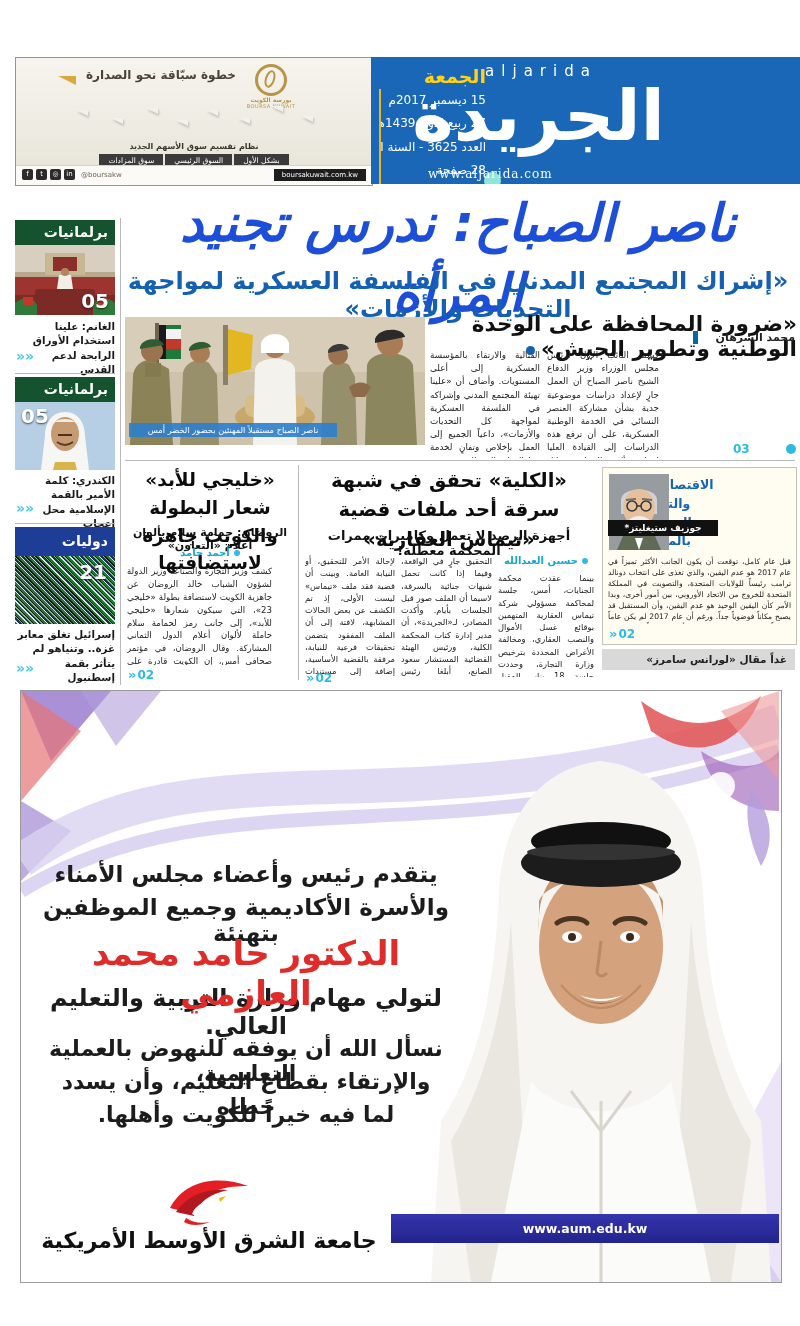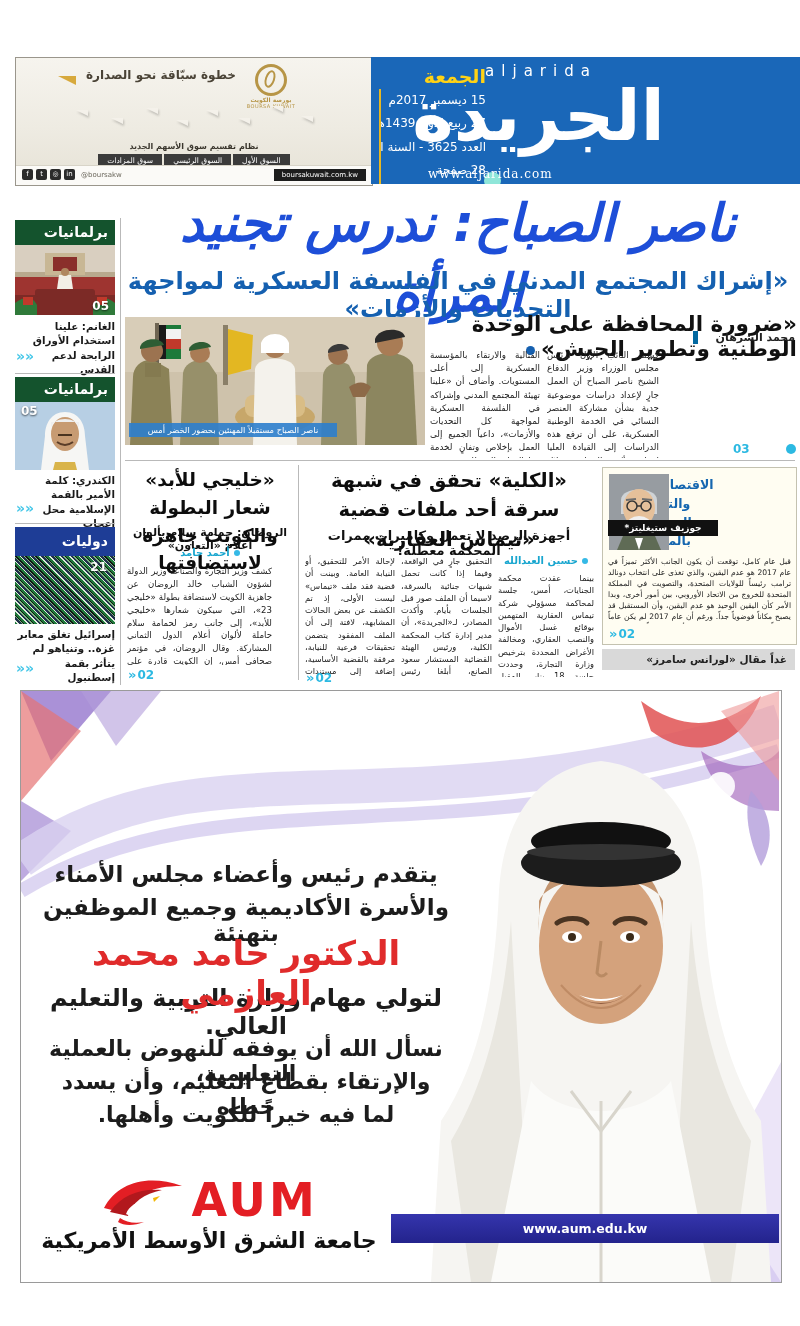--- a/index.html
+++ b/index.html
@@ -55,21 +55,21 @@
   .lead-ref{left:733px;top:442px;gap:36px;}
 
   .hrule{background:#b9b9b9;height:1px;}
   .vrule{background:#b9b9b9;width:1px;}
 
   
   .sb-head{left:15px;width:100px;height:25px;color:#fff;font-size:14px;font-weight:bold;line-height:25px;padding-right:7px;box-sizing:border-box;}
   .sb-cyan{background:#14532d;}
   .sb-blue{background:#1e3d96;}
   .sb-photo{left:15px;width:100px;overflow:hidden;}
-  .sb-num{position:absolute;color:#fff;font-weight:bold;font-size:12px;text-shadow:0 1px 2px #000a;}
+  .sb-num{position:absolute;color:#fff;font-weight:bold;font-size:20px;text-shadow:0 1px 2px #000a;}
   .sb-cap{left:15px;width:100px;font-size:10.3px;font-weight:bold;line-height:1.4;color:#1a1a1a;text-align:right;}
   .sb-arr{position:absolute;color:#45c7e8;font-weight:bold;font-size:14px;}
   .ph-parl{background:linear-gradient(180deg,#d9cfc0 0 38%,#b8a98e 38% 46%,#9e3430 46% 72%,#7c2a26 72% 100%);}
   .ph-man{background:linear-gradient(180deg,#b7cfe4 0 60%,#d9e4ee 100%);}
   .ph-crowd{background:repeating-linear-gradient(45deg,#1f7a3a 0 2px,#dfeade 2px 3px,#20304a 3px 5px,#79b57f 5px 6px,#111 6px 7px),
              repeating-linear-gradient(-45deg,#2a4 0 2px,#eee 2px 3px,#345 3px 5px);}
 
   
   .g-head{left:125px;top:466px;width:170px;text-align:center;font-size:18.5px;font-weight:bold;line-height:1.5;color:#0d0d0d;}
   .g-sub{left:125px;top:526px;width:170px;text-align:center;font-size:11px;font-weight:bold;color:#111;}
@@ -130,21 +130,21 @@
     <span class="plane small" style="left:60px;top:52px;"></span>
     <span class="plane small" style="left:95px;top:60px;"></span>
     <span class="plane small" style="left:130px;top:50px;"></span>
     <span class="plane small" style="left:160px;top:62px;"></span>
     <span class="plane small" style="left:190px;top:52px;"></span>
     <span class="plane small" style="left:222px;top:60px;"></span>
     <span class="plane small" style="left:255px;top:48px;"></span>
     <span class="plane small" style="left:285px;top:58px;"></span>
     <div class="ba-tagline">نظام تقسيم سوق الأسهم الجديد</div>
     <div class="ba-buttons">
-      <span>السوق الأول</span>
+      <span>بشكل الأول</span>
       <span>السوق الرئيسي</span>
       <span>سوق المزادات</span>
     </div>
     <div class="ba-footer">
       <div class="ba-social">
         <i>f</i>
         <i>t</i>
         <i>◎</i>
         <i>in</i>
         <span class="ba-handle">@boursakw</span>
@@ -364,19 +364,18 @@
 
     <div class="aum-logo">
       <svg width="86" height="52" viewBox="0 0 86 52" style="vertical-align:middle">
         <path d="M4,34 C18,8 48,0 82,12 C52,12 34,20 28,40 Z" fill="#e31e24"></path>
         <path d="M10,38 C22,20 42,14 62,16 C44,20 32,28 28,42 Z" fill="#b2181d"></path>
         <path d="M26,40 C30,30 40,26 50,28 C42,32 36,36 34,44 Z" fill="#fff"></path>
         <circle cx="50" cy="27" r="4" fill="#fff"></circle>
         <polygon points="53,24 60,22 54,28" fill="#f2b705"></polygon>
         <path d="M20,44 C26,48 34,50 44,48 C34,52 24,52 18,48 Z" fill="#e31e24"></path>
       </svg>
-      <span class="aum-word">AUM</span>
       <div class="aum-univ">جامعة الشرق الأوسط الأمريكية</div>
     </div>
     <div class="aum-bar">www.aum.edu.kw</div>
   </div>
 
 </div>
 
 </body></html>

